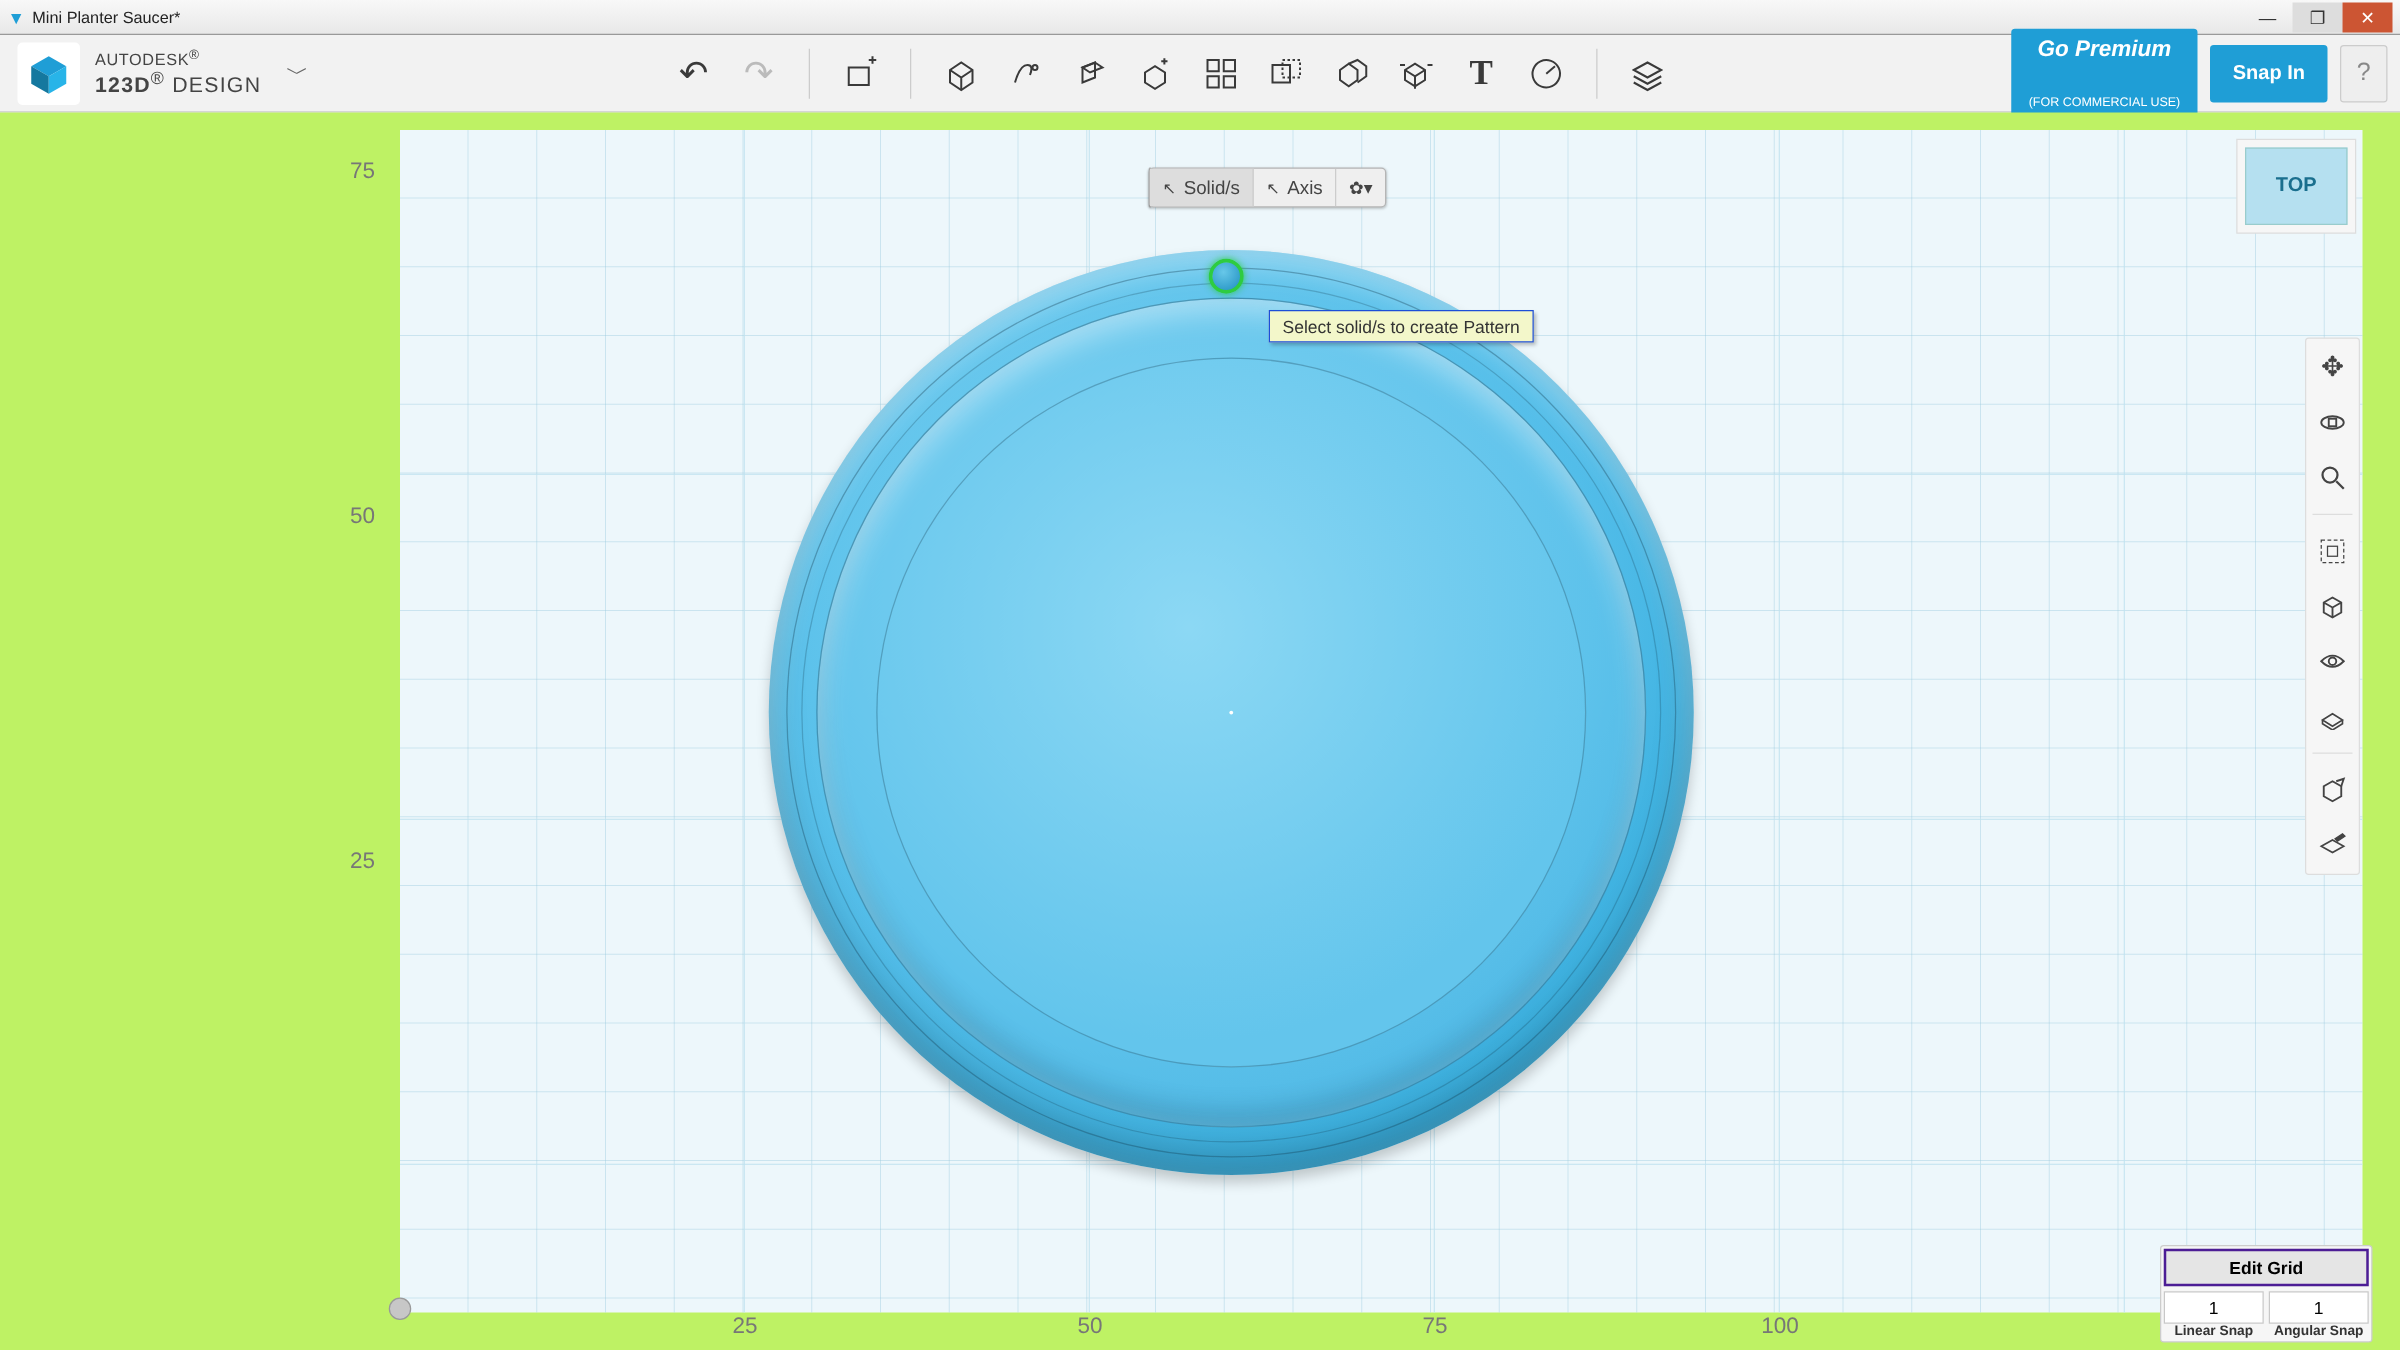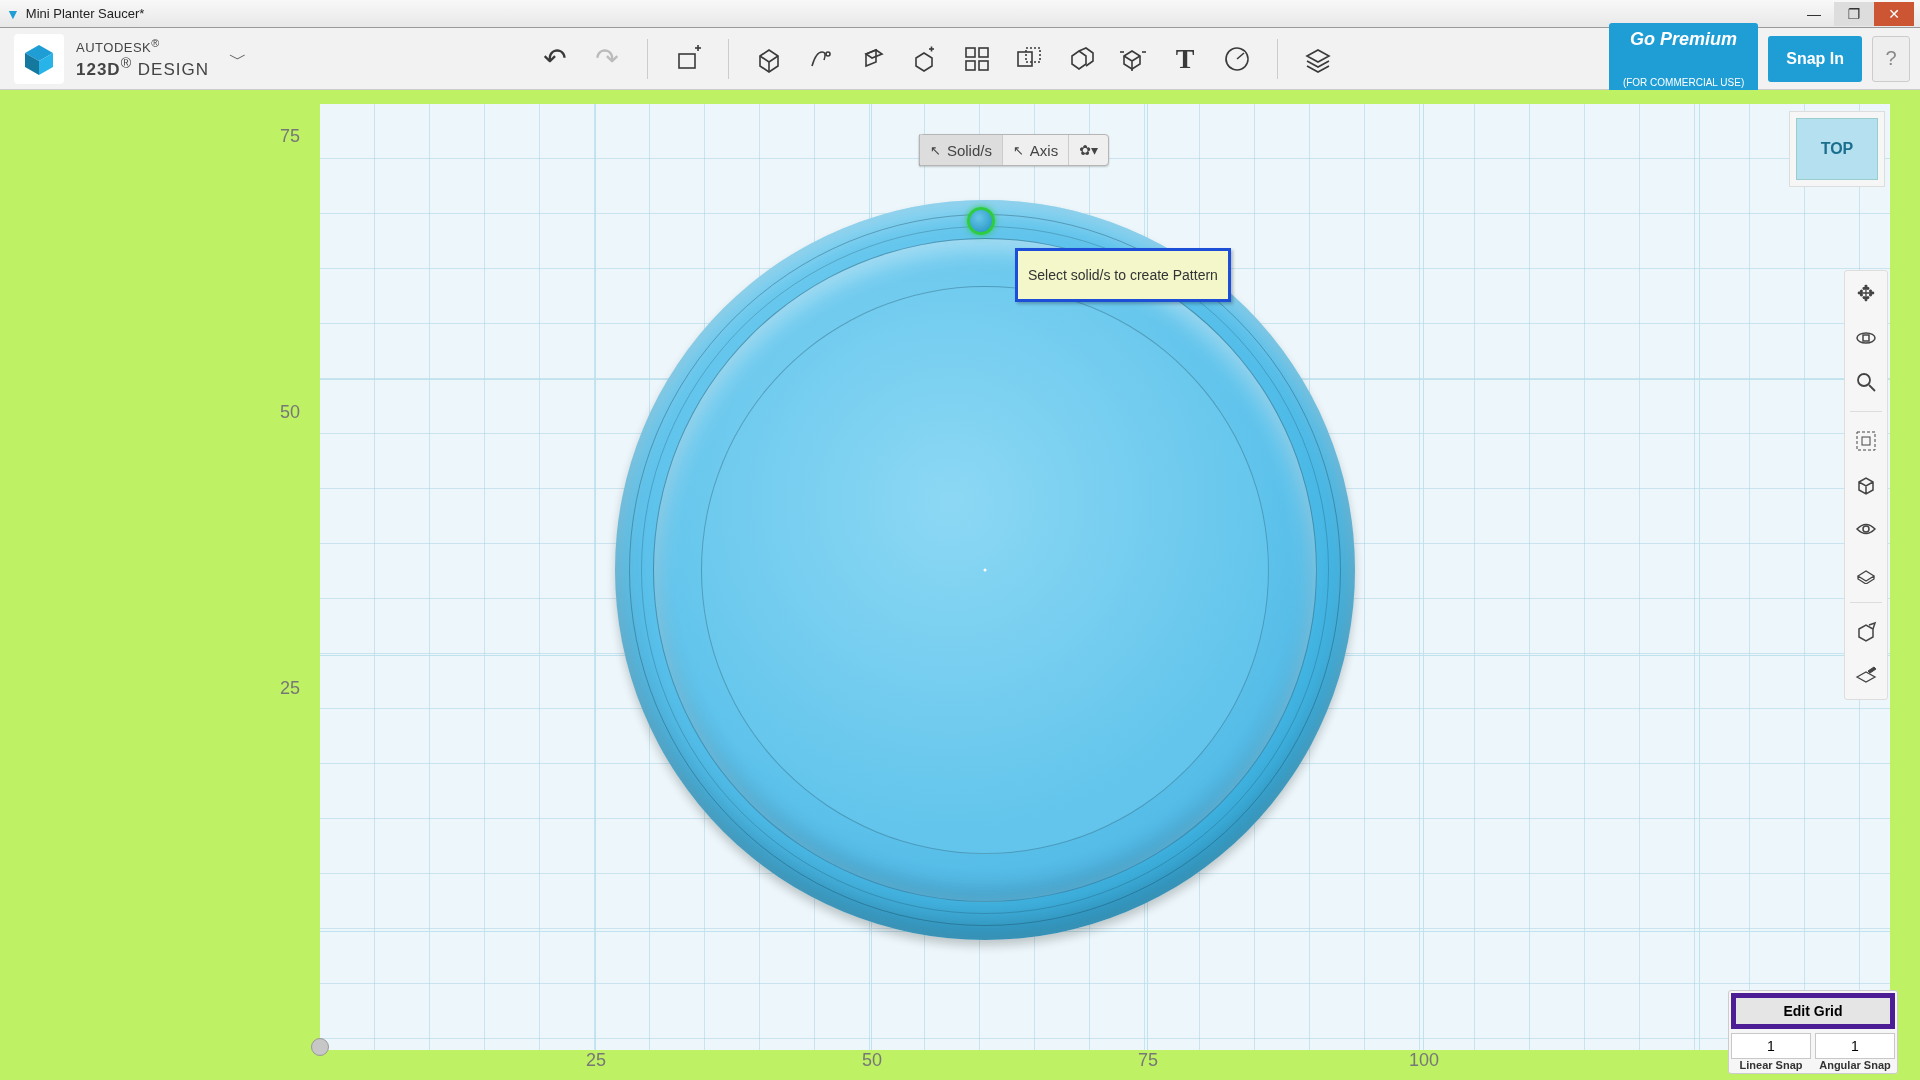--- a/index.html
+++ b/index.html
@@ -48,21 +48,21 @@
 .origin-handle { position:absolute; width:18px; height:18px; border-radius:50%; background:#c7c7c7; border:1px solid #999; }
 
 
 .ctxbar { position:absolute; display:flex; align-items:center; background:#efefef; border:1px solid #b5b5b5; border-radius: 4px; height:32px; box-shadow: 0 1px 2px rgba(0,0,0,0.2);}
 .ctxbar .seg { display:flex; align-items:center; gap:6px; padding: 0 10px; font-size: 15px; color:#444; height: 100%; border-right: 1px solid #ccc;}
 .ctxbar .seg:last-child { border-right: none;}
 .ctxbar .seg.sel { background:#ddd;}
 .ctxbar .heart { font-size: 14px;}
 
 
-.tip { position:absolute; background:#f3f7ca; border:3px solid #1d4ed8; padding: 16px 10px; font-size: 14px; color:#333; box-shadow: 2px 2px 3px rgba(0,0,0,0.25);}
+.tip { position:absolute; background:#f3f7ca; border:1px solid #1d4ed8; padding: 4px 10px; font-size: 14px; color:#333; box-shadow: 2px 2px 3px rgba(0,0,0,0.25);}
 
 
 .model { position:absolute; border-radius:50%;
   background: radial-gradient(circle at 40% 35%, #7fd3f2 0%, #52bde9 55%, #2ea9da 85%, #1692c6 100%);
   box-shadow: inset 0 -18px 30px rgba(0,0,0,0.22), inset 0 12px 24px rgba(255,255,255,0.4), 0 6px 10px rgba(0,0,0,0.2);
 }
 .model .rim { position:absolute; border-radius:50%; border:1px solid rgba(20,60,80,0.35); inset: 14px;}
 .model .inner1 { position:absolute; border-radius:50%; inset: 38px;
   background: radial-gradient(circle at 42% 36%, #88d6f3, #5dc2eb 60%, #3fadde);
   border: 1px solid rgba(20,60,80,0.35);
@@ -76,21 +76,21 @@
 
 
 .viewcube { position:absolute; top: 28px; right: 42px; width: 82px; height: 62px; background:#b5e0f0; border:1px solid #9cc; display:flex; align-items:center; justify-content:center; font-size:16px; font-weight:bold; color:#1a6f8e; box-shadow: 0 0 0 6px #f6f6f6, 0 0 0 7px #ddd;}
 
 .navtools { position:absolute; top: 180px; right: 32px; width: 44px; background:#f6f6f6; border:1px solid #ddd; border-radius: 3px; padding: 6px 0; display:flex; flex-direction:column; align-items:center; gap: 10px;}
 .navtools .ntool { font-size: 22px; color:#444; width:34px; height:34px; display:flex; align-items:center; justify-content:center;}
 .navtools hr { width: 32px; border:none; border-top: 1px solid #ddd; margin: 2px 0;}
 
 
 .gridctl { position:absolute; right: 22px; bottom: 6px; background:#f6f6f6; border:1px solid #ccc; border-radius:3px; padding:2px;}
-.gridctl h4 { font-size: 14px; font-weight: bold; text-align:center; background:#e5e5e5; padding: 5px 30px; border:5px solid #4c1d95;}
+.gridctl h4 { font-size: 14px; font-weight: bold; text-align:center; background:#e5e5e5; padding: 5px 30px; border:2px solid #4c1d95;}
 .gridctl .row { display:flex; gap: 4px; margin-top: 4px;}
 .gridctl input { width: 80px; text-align:center; font-size: 14px; border:1px solid #c8c8c8; padding: 4px 0; background:#fff;}
 .gridctl .labels { display:flex; gap:4px; }
 .gridctl .labels span { width:80px; text-align:center; font-size:11px; font-weight:bold; color:#333;}
 
 svg.icon { width: 30px; height: 30px; }
 svg.icon * { stroke:#3a3a3a; stroke-width:1.6; fill:none;}
 </style>
 </head>
 <body>

